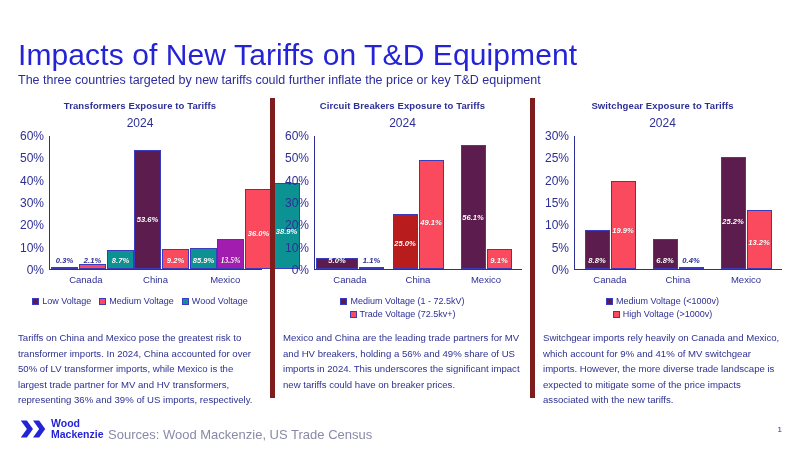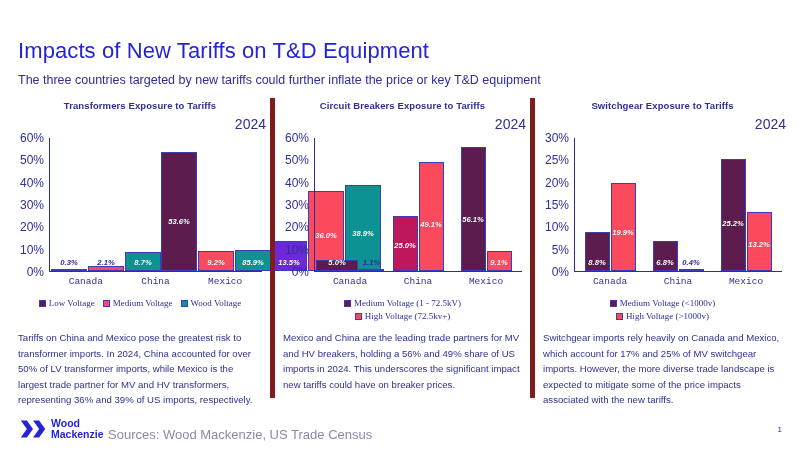--- a/index.html
+++ b/index.html
@@ -9,21 +9,21 @@
     background: #ffffff;
     color: #2e2f95;
     position: relative;
     overflow: hidden;
   }
   .slide { position: relative; width: 800px; height: 450px; }
 
   .title {
     position: absolute;
     left: 18px; top: 38px;
-    font-size: 22px;
+    font-size: 30px;
     font-weight: 400;
     color: #2424d6;
     letter-spacing: 0.1px;
     white-space: nowrap;
   }
   .subtitle {
     position: absolute;
     left: 18px; top: 73px;
     font-size: 12.5px;
     font-weight: 400;
@@ -46,22 +46,22 @@
 
   .chart-title {
     text-align: center;
     font-size: 9.5px;
     font-weight: bold;
     color: #2e2f95;
     margin-top: 2px;
     letter-spacing: 0.1px;
   }
   .chart-year {
-    text-align: right;
-    font-size: 14px;
+    text-align: center;
+    font-size: 12px;
     color: #2e2f95;
     margin-top: 5px;
   }
 
   
   .plot-wrap {
     position: relative;
     height: 152px;
     margin: 6px 4px 0 4px;
   }
@@ -99,21 +99,21 @@
     position: relative;
     height: 100%;
     display: flex;
     align-items: flex-end;
     justify-content: center;
     gap: 1px;
     flex: 1;
   }
   .bar {
     position: relative;
-    width: 36px;
+    width: 27px;
     border: 0.7px solid #3b3bbd;
   }
   .bar.w2 { width: 25px; }
   .bar-label {
     position: absolute;
     left: 50%;
     transform: translateX(-50%);
     bottom: 3px;
     font-size: 7.6px;
     font-style: italic;
@@ -134,21 +134,20 @@
     height: 17px;
     display: flex;
     justify-content: space-around;
     align-items: center;
   }
   .xlabel {
     flex: 1;
     text-align: center;
     font-size: 9.5px;
     color: #2e2f95;
-    font-family: Liberation Mono, monospace;
   }
 
   .legend {
     margin-top: 8px;
     display: flex;
     justify-content: center;
     align-items: center;
     gap: 8px;
     flex-wrap: wrap;
   }
@@ -157,21 +156,20 @@
     gap: 3px;
     align-items: center;
   }
   .legend-item {
     display: flex;
     align-items: center;
     gap: 3px;
     font-size: 9px;
     color: #2e2f95;
     white-space: nowrap;
-    font-family: Liberation Serif, serif;
   }
   .legend-swatch {
     width: 7px; height: 7px;
     border: 0.7px solid #3b3bbd;
     display: inline-block;
   }
 
   .body-text {
     position: absolute;
     left: 8px; right: 8px;
@@ -251,21 +249,21 @@
                 <span class="bar-label mid">53.6%</span>
               </div>
               <div class="bar" style="height: 15.3333%; background: rgb(251, 74, 94);">
                 <span class="bar-label">9.2%</span>
               </div>
               <div class="bar" style="height: 15.6667%; background: rgb(13, 146, 148);">
                 <span class="bar-label">85.9%</span>
               </div>
             </div>
             <div class="group">
-              <div class="bar" style="height: 22.5%; background: #6d28d9;">
+              <div class="bar" style="height: 22.5%; background: #a21caf; font-family: Liberation Serif, serif;">
                 <span class="bar-label">13.5%</span>
               </div>
               <div class="bar" style="height: 60%; background: rgb(251, 74, 94);">
                 <span class="bar-label mid">36.0%</span>
               </div>
               <div class="bar" style="height: 64.8333%; background: rgb(13, 146, 148);">
                 <span class="bar-label mid">38.9%</span>
               </div>
             </div>
           </div>
@@ -310,21 +308,21 @@
         <div class="plot-area" id="p1-bars">
             <div class="group">
               <div class="bar w2" style="height: 8.33333%; background: rgb(92, 29, 78); padding-left: 40px;">
                 <span class="bar-label">5.0%</span>
               </div>
               <div class="bar w2" style="height: 1.83333%; background: #84cc16;">
                 <span class="bar-label outside" style="bottom: 1px; transform: translateX(-50%) translateY(-2px);">1.1%</span>
               </div>
             </div>
             <div class="group">
-              <div class="bar w2" style="height: 41.6667%; background: #be185d; text-align: center;">
+              <div class="bar w2" style="height: 41.6667%; background: #b91c1c; text-align: center;">
                 <span class="bar-label mid">25.0%</span>
               </div>
               <div class="bar w2" style="height: 81.8333%; background: rgb(251, 74, 94);">
                 <span class="bar-label mid">49.1%</span>
               </div>
             </div>
             <div class="group">
               <div class="bar w2" style="height: 93.5%; background: rgb(92, 29, 78);">
                 <span class="bar-label mid">56.1%</span>
               </div>
@@ -339,21 +337,21 @@
             <div class="xlabel">Mexico</div>
           </div>
       </div>
       <div class="legend stacked" id="p1-legend">
           <div class="legend-item">
             <span class="legend-swatch" style="background: rgb(92, 29, 78);"></span>
             <span>Medium Voltage (1 - 72.5kV)</span>
           </div>
           <div class="legend-item">
             <span class="legend-swatch" style="background: rgb(251, 74, 94);"></span>
-            <span>High Voltage (72.5kv+)</span>
+            <span>Trade Voltage (72.5kv+)</span>
           </div>
         </div>
       <div class="body-text">Mexico and China are the leading trade partners for MV and HV breakers, holding a 56% and 49% share of US imports in 2024. This underscores the significant impact new tariffs could have on breaker prices.</div>
     </div>
 
     <div class="panel">
       <div class="chart-title">Switchgear Exposure to Tariffs</div>
       <div class="chart-year">2024</div>
       <div class="plot-wrap">
         <div class="yaxis" id="p2-yaxis">
@@ -402,21 +400,21 @@
       <div class="legend stacked" id="p2-legend">
           <div class="legend-item">
             <span class="legend-swatch" style="background: rgb(92, 29, 78);"></span>
             <span>Medium Voltage (&lt;1000v)</span>
           </div>
           <div class="legend-item">
             <span class="legend-swatch" style="background: rgb(251, 74, 94);"></span>
             <span>High Voltage (&gt;1000v)</span>
           </div>
         </div>
-      <div class="body-text">Switchgear imports rely heavily on Canada and Mexico, which account for 17% and 25% of MV switchgear imports. However, the more diverse trade landscape is expected to mitigate some of the price impacts associated with the new tariffs.</div>
+      <div class="body-text">Switchgear imports rely heavily on Canada and Mexico, which account for 9% and 41% of MV switchgear imports. However, the more diverse trade landscape is expected to mitigate some of the price impacts associated with the new tariffs.</div>
     </div>
 
   </div>
 
   <div class="logo">
     <svg class="logo-mark" viewBox="0 0 34 26">
       <polygon points="1,2 9,2 17,13 9,24 1,24 9,13" fill="#2424d6"></polygon>
       <polygon points="17,2 25,2 33,13 25,24 17,24 25,13" fill="#2424d6"></polygon>
     </svg>
     <div class="logo-text"><span>Wood</span><br><span>Mackenzie</span></div>

